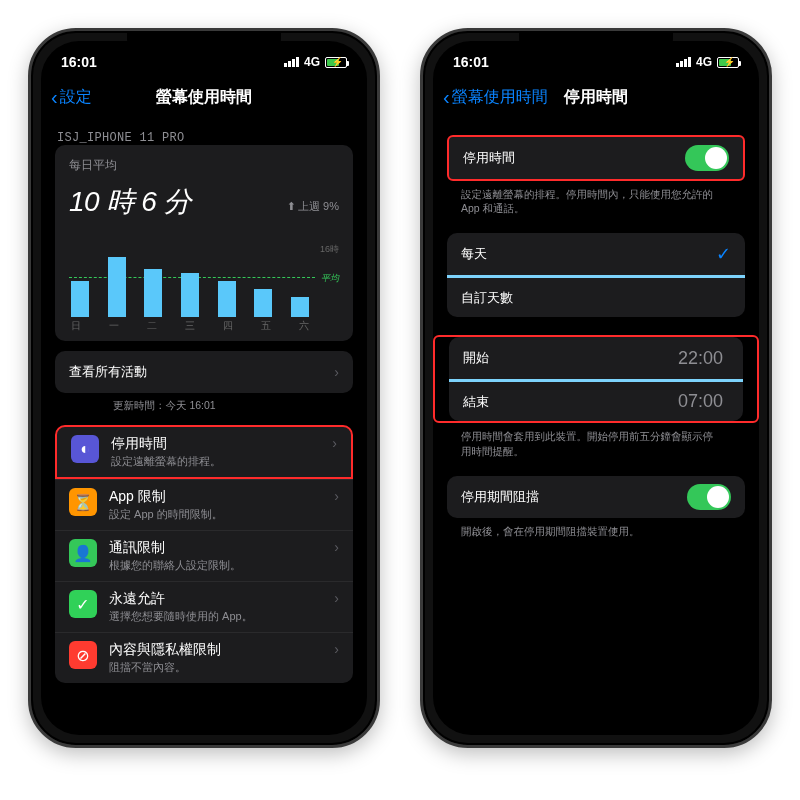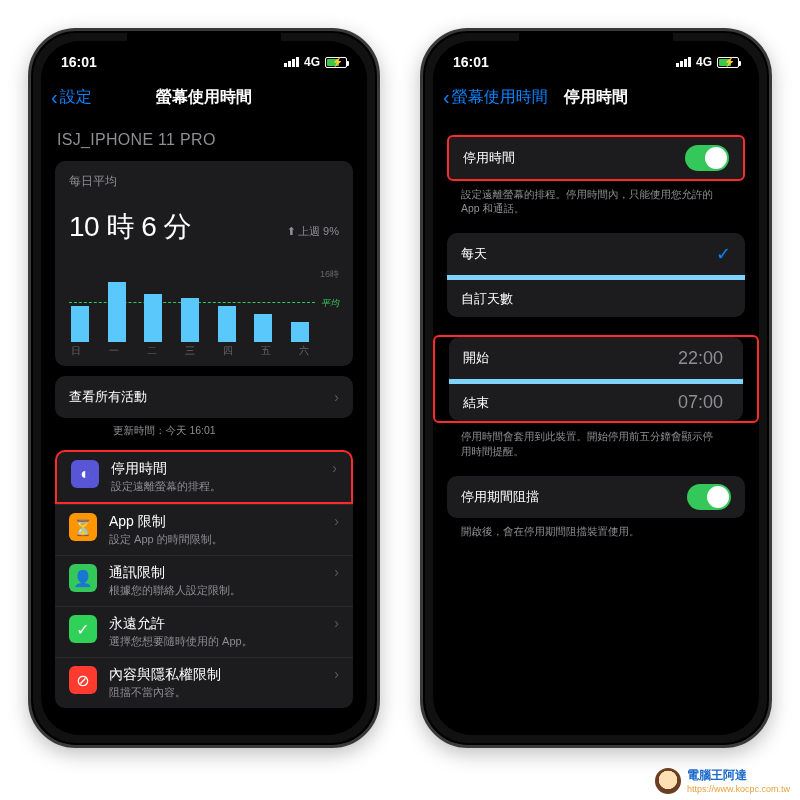--- a/index.html
+++ b/index.html
@@ -65,29 +65,29 @@
     color:#0a84ff; font-size:16px; display:flex; align-items:center; gap:2px;
     padding:2px 4px;
   }
   .nav .back .chev{font-size:20px; font-weight:300;}
   .nav .title{
     position:absolute; left:0; right:0; text-align:center;
     font-size:16px; font-weight:600; color:#fff;
     pointer-events:none;
   }
   .section-header {
-    color:#8e8e93; font-size:16px; padding:14px 16px 12px 16px;
-    text-transform:uppercase; letter-spacing:.3px;
+    color:#8e8e93; font-size:12px; padding:14px 16px 0 16px;
+    text-transform:uppercase; letter-spacing:.3px;font-family:Liberation Mono, monospace;
   }
   .card {
     background:#1c1c1e; border-radius:10px; margin:0 14px;
     padding:12px 14px 8px 14px;
   }
   .daily-label{ color:#8e8e93; font-size:12px; }
-  .daily-value{ font-size:28px; font-weight:300; margin-top:18px; letter-spacing:-.5px;}
+  .daily-value{ font-size:28px; font-weight:300; margin-top:9px; letter-spacing:-.5px;font-style:italic;}
   .trend{ color:#8e8e93; font-size:11px; float:right; margin-top:-22px;}
   .trend .arrow{ margin-right:2px; }
   .chart-box{ position:relative; height:90px; margin-top:22px; }
   .chart-max{ position:absolute; right:0; top:0; color:#666; font-size:9px; }
   .chart-avg{
     position:absolute; left:0; right:24px;
     border-top:1px dashed #34c759; height:0;
   }
   .chart-avg-lbl{position:absolute; right:0; color:#34c759; font-size:9px;font-style:italic;}
   .bars{
@@ -106,21 +106,21 @@
     background:#1c1c1e; min-height:42px;
     padding:8px 14px; margin:0 14px;
     border-radius:10px;
   }
   .row + .row{ margin-top:0; }
   .row .chev-r{ margin-left:auto; color:#5a5a60; font-size:14px; }
   .row .val{ margin-left:auto; color:#8e8e93; font-size:18px; margin-right:6px;}
   .grouped .row{ border-radius:0; margin:0 14px; }
   .grouped .row:first-child{ border-radius:10px 10px 0 0; }
   .grouped .row:last-child{ border-radius:0 0 10px 10px; }
-  .grouped .row + .row{ border-top:5px solid #7dd3fc; }
+  .grouped .row + .row{ border-top:3px solid #7dd3fc; }
   .list .row{ border-radius:0; margin:0 14px; align-items:flex-start; }
   .list .row + .row{ border-top:1px solid #2a2a2c; }
   .icon{
     width:28px; height:28px; border-radius:6px; flex:0 0 28px;
     display:flex; align-items:center; justify-content:center;
     margin-right:12px; font-size:16px;
   }
   .i-purple{background:#5856d6;} .i-orange{background:#ff9500;}
   .i-green{background:#34c759;} .i-green2{background:#30d158;}
   .i-red{background:#ff3b30;}
@@ -331,20 +331,13 @@
     <div class="row">
       <span>停用期間阻擋</span>
       <span class="toggle"></span>
     </div>
     <div class="note">開啟後，會在停用期間阻擋裝置使用。</div>
   </div>
 </div>
 
 </div>
 
-<div class="watermark">
-  <span class="face"></span>
-  <span>
-    <span>電腦王阿達</span><br>
-    <span class="url">https://www.kocpc.com.tw</span>
-  </span>
 </div>
-</div>
 
 </body></html>

